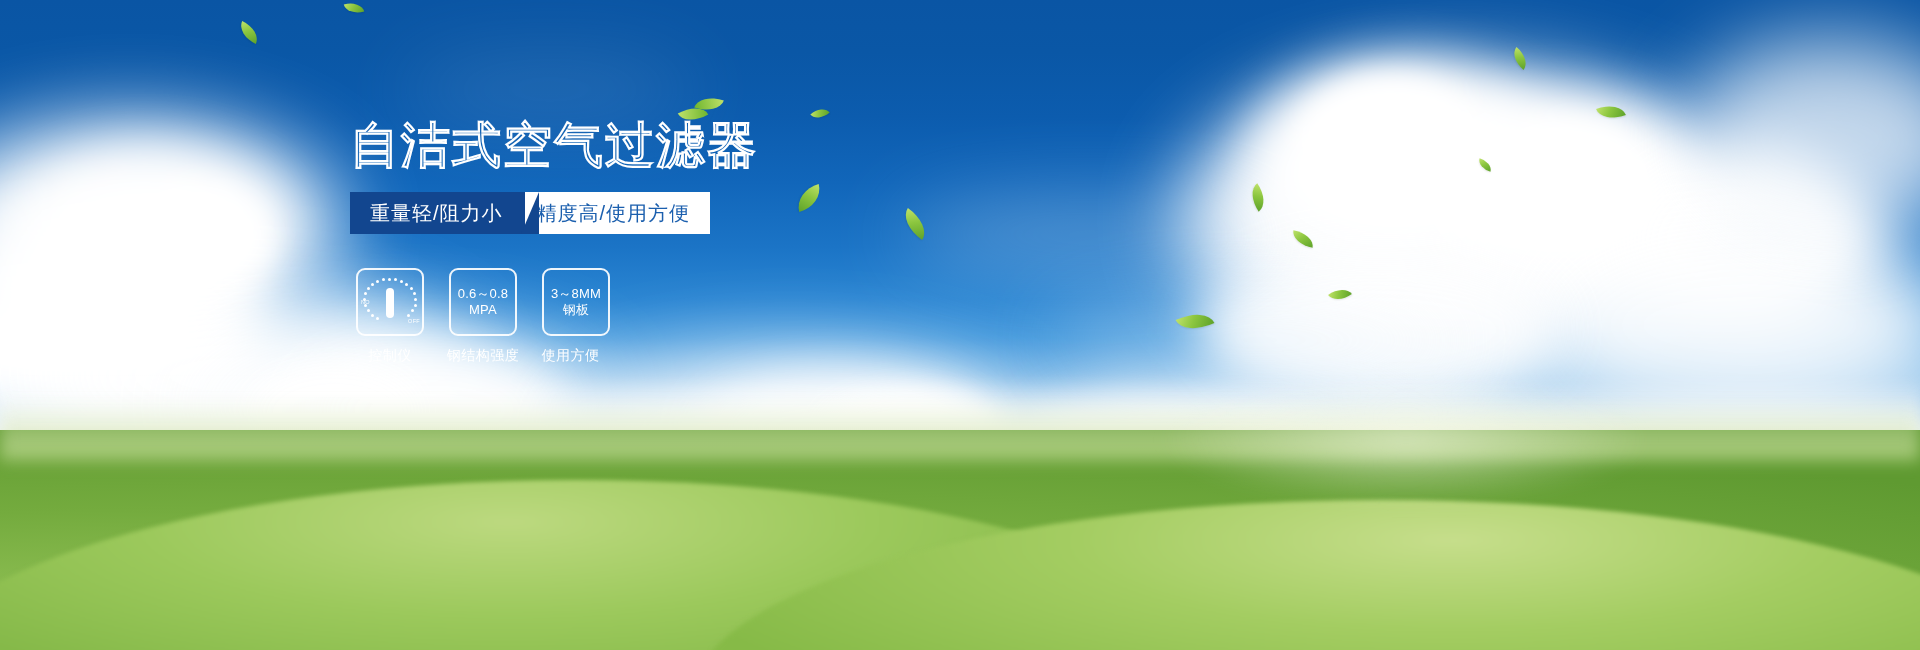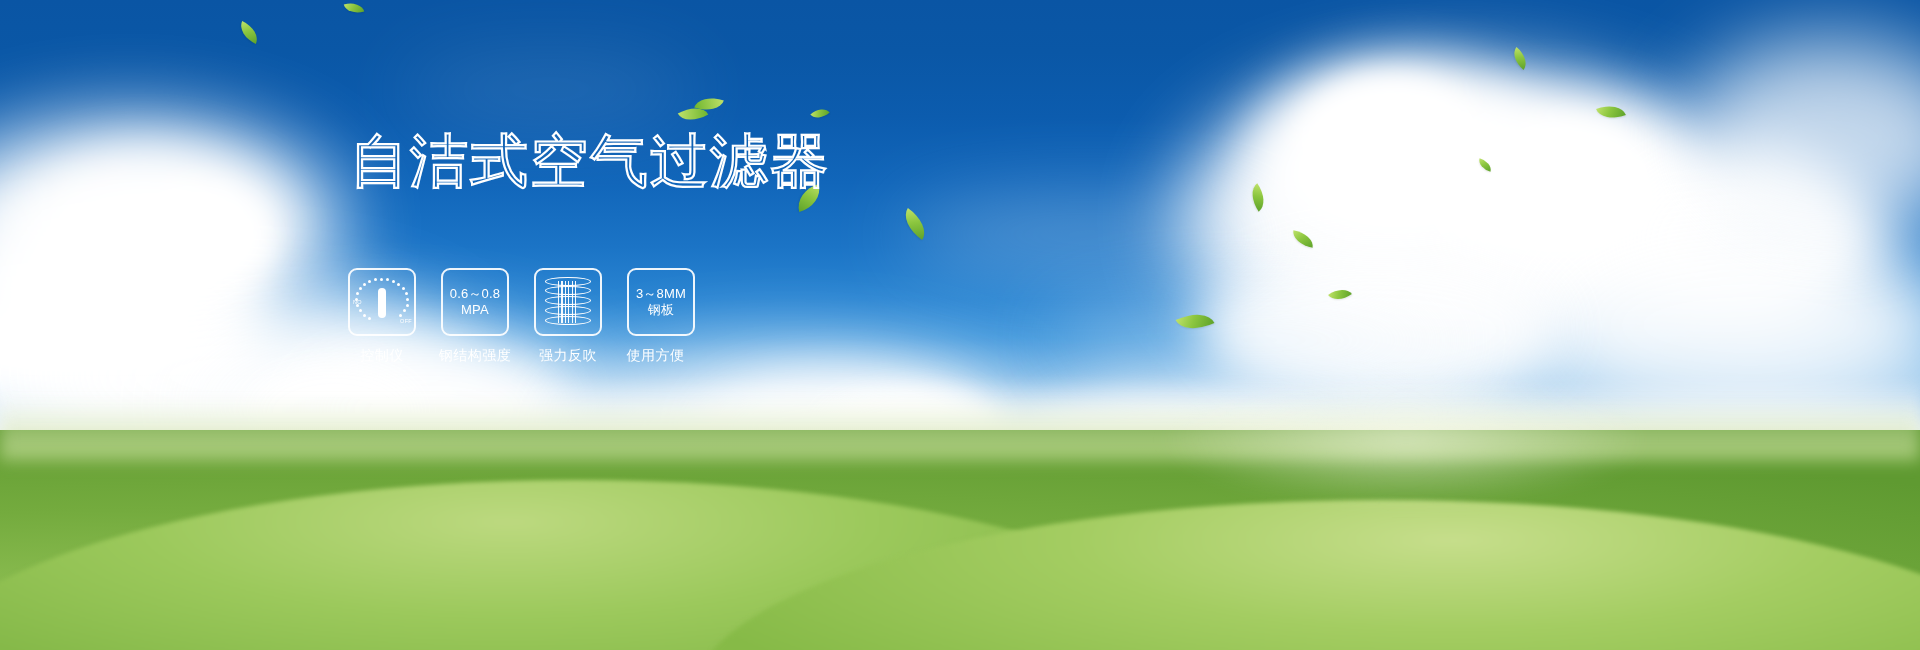--- a/index.html
+++ b/index.html
@@ -64,25 +64,25 @@
     background:linear-gradient(135deg,#bfe26a 0%,#8cc63f 45%,#5ea22a 100%);
     border-radius:0 100% 0 100%;
     box-shadow:0 1px 2px rgba(0,0,0,.10);
   }
 
   
   .content{ position:absolute; left:0; top:0; width:1920px; height:650px; }
 
   .title{
     position:absolute; left:350px; top:116px;
-    font-size:58px; line-height:60px; letter-spacing:2px;
+    font-size:49px; line-height:60px; letter-spacing:2px;
     color:transparent;
     -webkit-text-stroke:2.2px #ffffff;
     font-family:"DejaVu Sans","Liberation Sans",sans-serif;
-    font-weight:400; white-space:nowrap;margin-top:15px;
+    font-weight:400; white-space:nowrap;
   }
   .title-leaf{ position:absolute; left:680px; top:92px; width:46px; height:34px; }
   .title-leaf span{
     position:absolute; display:block; width:26px; height:16px;
     background:linear-gradient(120deg,#bfe26a,#6fb52e);
     border-radius:0 100% 0 100%;
   }
   .title-leaf span.a{ left:0; top:14px; transform:rotate(-30deg); }
   .title-leaf span.b{ left:16px; top:4px; transform:rotate(18deg) scaleX(-1); }
 
@@ -106,21 +106,21 @@
     border-width:0 0 42px 18px; border-color:transparent transparent #12468f transparent;
   }
   .tab-light:before{
     content:""; position:absolute; left:-0px; top:0;
     width:0; height:0; border-style:solid;
     border-width:42px 0 0 18px; border-color:transparent transparent transparent #ffffff;
     display:none;
   }
 
   
-  .features{ position:absolute; left:348px; top:268px; display:flex; gap:25px; }
+  .features{ position:absolute; left:356px; top:268px; display:flex; gap:25px; }
   .feat{ width:68px; display:flex; flex-direction:column; align-items:center; }
   .featbox{
     width:68px; height:68px; border:2px solid rgba(255,255,255,.92);
     border-radius:9px; display:flex; align-items:center; justify-content:center;
     text-align:center;
   }
   .featbox .txt{
     color:#ffffff; font-size:13px; line-height:16px; letter-spacing:.2px;
     font-family:"Liberation Sans",sans-serif;
   }
@@ -254,20 +254,24 @@
 
   <div class="content">
 
     <div class="title-leaf">
       <span class="a"></span>
         <span class="b"></span>
     </div>
 
     <h1 class="title">自洁式空气过滤器</h1>
 
+    <div class="tabs">
+      <div class="tab tab-dark">重量轻/阻力小</div>
+      <div class="tab tab-light">精度高/使用方便</div>
+    </div>
 
     <div class="features">
 
       <div class="feat">
         <div class="featbox">
           <div class="dial">
             <div class="dot" style="left:26px;  top:1px;"></div>
             <div class="dot" style="left:32px;  top:1.4px;"></div>
             <div class="dot" style="left:38px;  top:3px;"></div>
             <div class="dot" style="left:43px;  top:6px;"></div>
@@ -295,33 +299,20 @@
         <div class="featcap">控制仪</div>
       </div>
 
       <div class="feat">
         <div class="featbox">
           <div class="txt">0.6～0.8 MPA</div>
         </div>
         <div class="featcap">钢结构强度</div>
       </div>
 
-      <div class="feat">
-        <div class="featbox">
-          <div class="coil">
-            <div class="hatch"></div>
-            <div class="el" style="top:0px;"></div>
-            <div class="el" style="top:9px;"></div>
-            <div class="el" style="top:19px;"></div>
-            <div class="el" style="top:29px;"></div>
-            <div class="el" style="top:39px;"></div>
-          </div>
-        </div>
-        <div class="featcap">强力反吹</div>
-      </div>
 
       <div class="feat">
         <div class="featbox">
           <div class="txt">3～8MM 钢板</div>
         </div>
         <div class="featcap cap-wide">使用方便</div>
       </div>
 
 
     </div>

